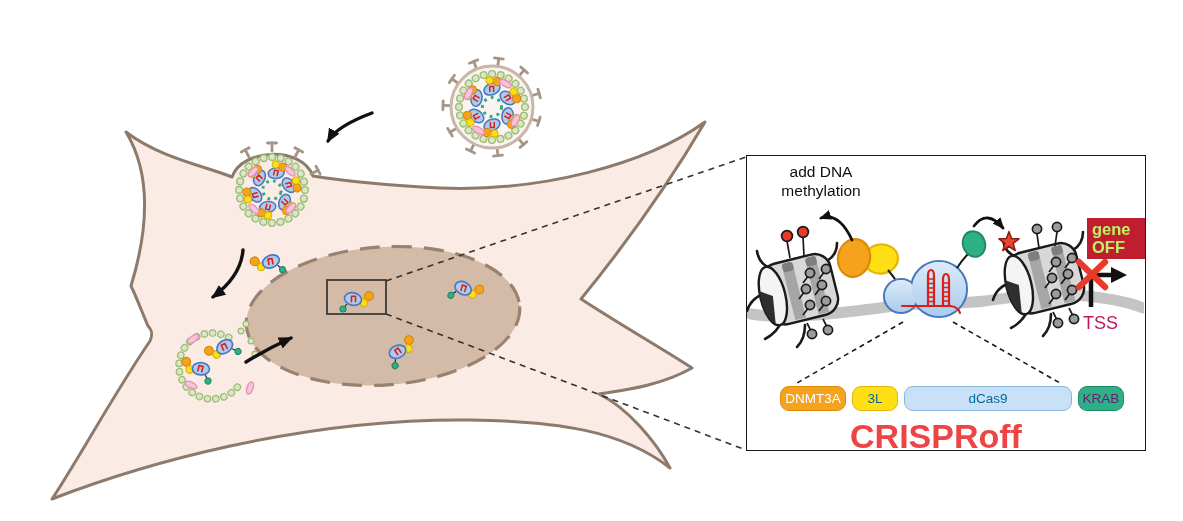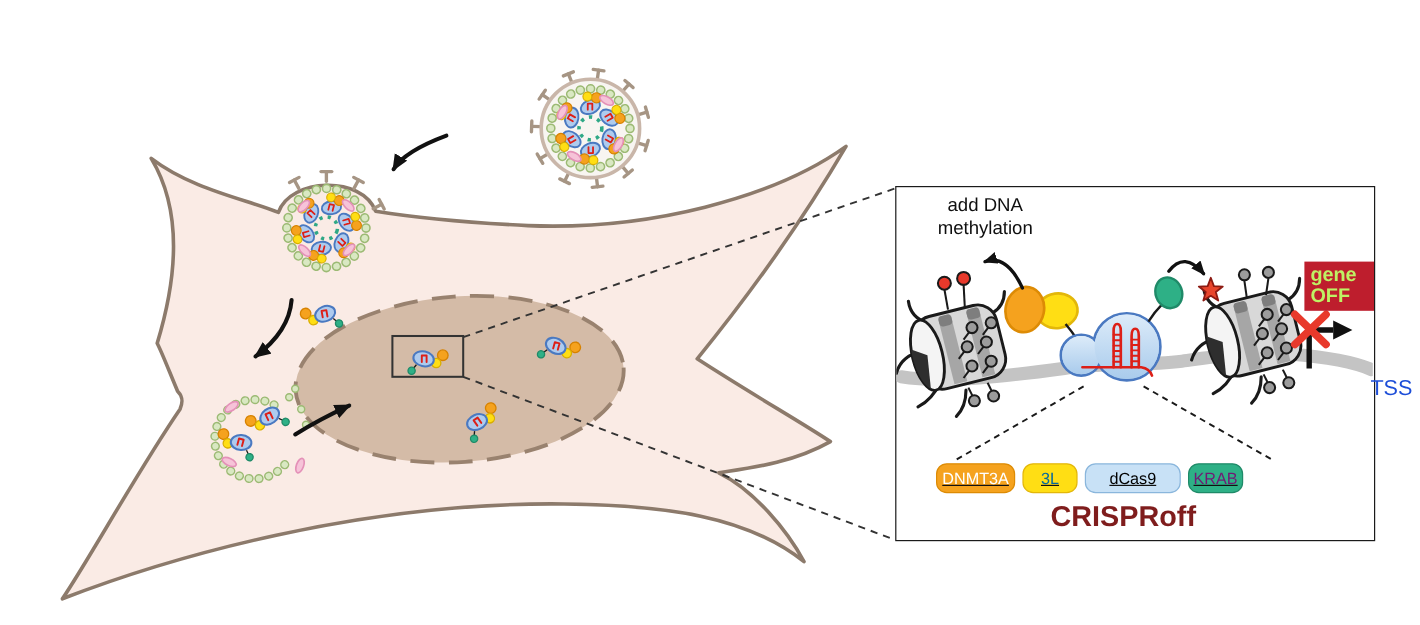--- a/index.html
+++ b/index.html
@@ -8,30 +8,30 @@
   .cell-svg{position:absolute;left:0;top:0;}
   .inset{position:absolute;left:746px;top:155px;width:400px;height:296px;
          border:1.6px solid #1a1a1a;background:#ffffff;box-sizing:border-box;}
   .inset svg.mech{position:absolute;left:0;top:0;}
   .lbl{position:absolute;text-align:center;font-size:15.5px;line-height:1.22;color:#0f0f0f;}
   .lbl span{display:block;}
   .geneoff{position:absolute;left:340px;top:62px;width:58px;height:41px;background:#BE1E2D;
            color:#bef264;font-weight:bold;font-size:16.5px;line-height:1.12;
            padding:2px 0 0 5px;box-sizing:border-box;}
   .geneoff span{display:block;}
-  .tss{position:absolute;left:336px;top:157px;width:50px;text-align:right;font-size:18px;color:#1d4ed8;margin-left:44px;}
-  .domains{position:absolute;left:33px;top:230px;width:256px;height:25px;display:flex;gap:6px;text-decoration:underline;}
+  .tss{position:absolute;left:336px;top:157px;width:50px;text-align:left;font-size:18px;color:#be185d;}
+  .domains{position:absolute;left:33px;top:230px;width:344px;height:25px;display:flex;gap:6px;}
   .dom{height:25px;border-radius:9px;display:flex;align-items:center;justify-content:center;
        font-size:13.5px;box-sizing:border-box;border:1.6px solid transparent;}
   .dom-dnmt3a{width:66px;background:#F5A21E;border-color:#DD8B05;color:#fff;}
   .dom-3l{width:46px;background:#FFDE14;border-color:#E3B70A;color:#0369a1;}
-  .dom-dcas9{flex:1;background:#C8E1F6;border-color:#8AB6DC;color:#000000;}
+  .dom-dcas9{flex:1;background:#C8E1F6;border-color:#8AB6DC;color:#0369a1;}
   .dom-krab{width:46px;background:#2EB086;border-color:#1F8A68;color:#701a75;}
   .title{position:absolute;left:34px;top:261px;width:310px;text-align:center;
-         font-weight:bold;font-size:24px;color:#7f1d1d;}
+         font-weight:bold;font-size:34px;color:#ef4444;}
 </style>
 </head>
 <body>
 
 <div class="canvas">
 
   <svg class="cell-svg" width="1183" height="521" viewBox="0 0 1183 521">
     <defs>
       <marker id="ah" markerUnits="userSpaceOnUse" markerWidth="16" markerHeight="14" refX="12" refY="6" orient="auto">
         <path d="M0,0 L14,6 L0,12 Z" fill="#111"></path>

